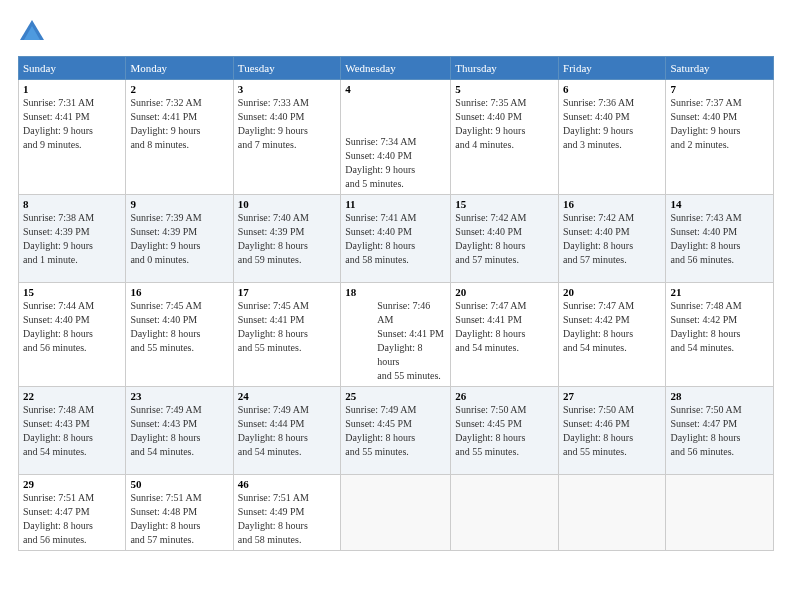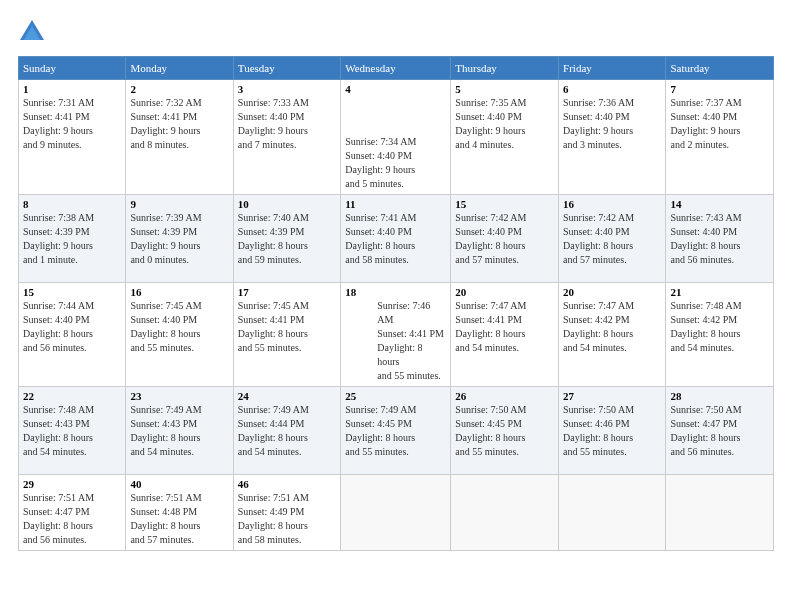--- a/index.html
+++ b/index.html
@@ -336,21 +336,21 @@
         </tr>
         <tr class="last-row">
           <td>
             <span class="day-num">29</span>
             <div class="day-info" style="white-space: pre-line;">Sunrise: 7:51 AM
 Sunset: 4:47 PM
 Daylight: 8 hours
 and 56 minutes.</div>
           </td>
           <td>
-            <span class="day-num">40</span>
+            <span class="day-num">50</span>
             <div class="day-info" style="white-space: pre-line;">Sunrise: 7:51 AM
 Sunset: 4:48 PM
 Daylight: 8 hours
 and 57 minutes.</div>
           </td>
           <td>
             <span class="day-num">46</span>
             <div class="day-info" style="white-space: pre-line;">Sunrise: 7:51 AM
 Sunset: 4:49 PM
 Daylight: 8 hours

